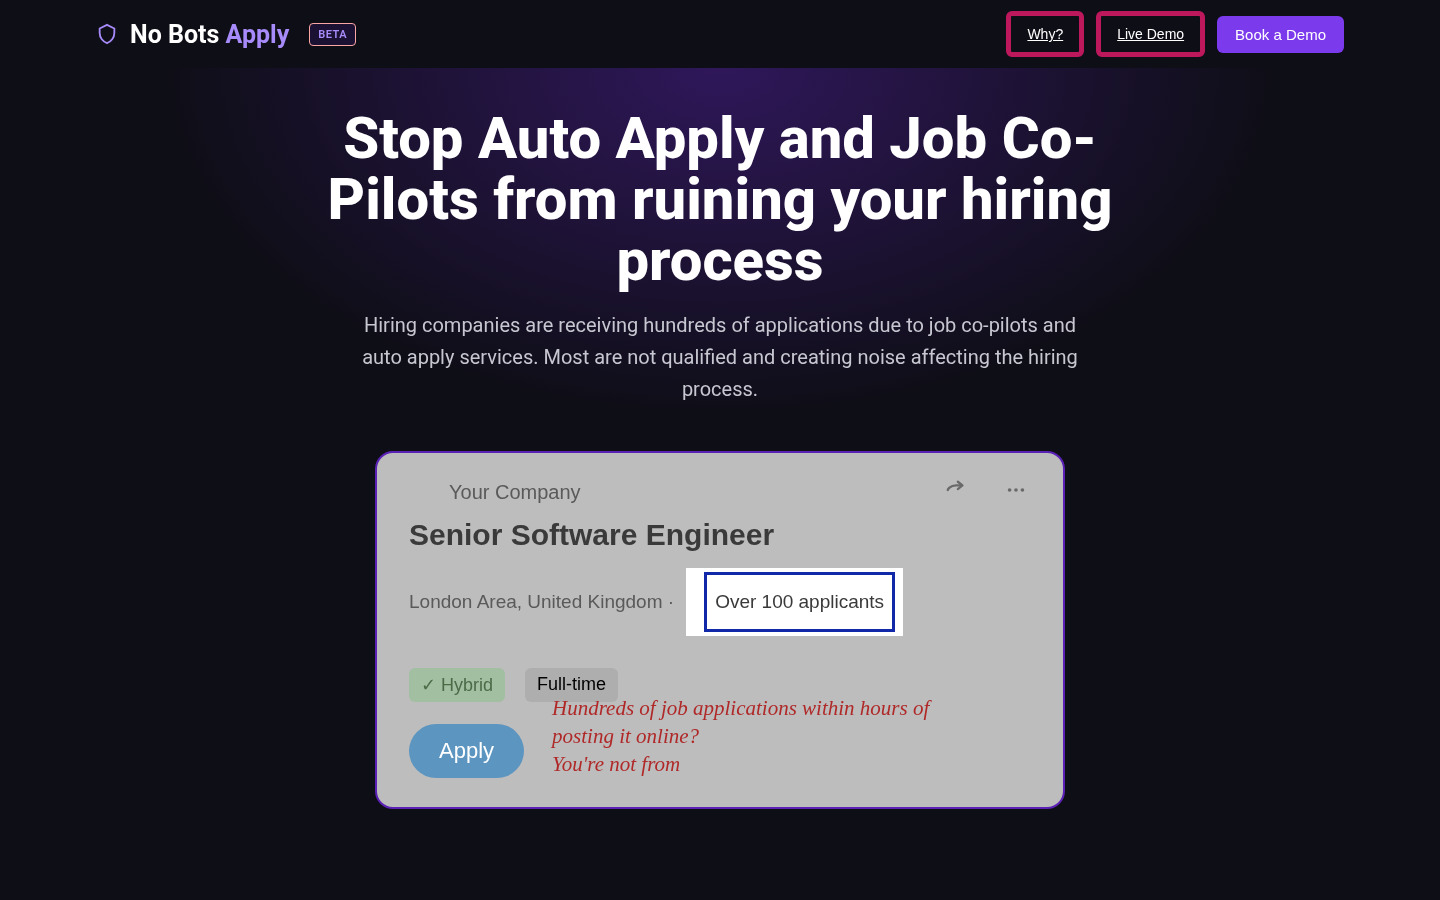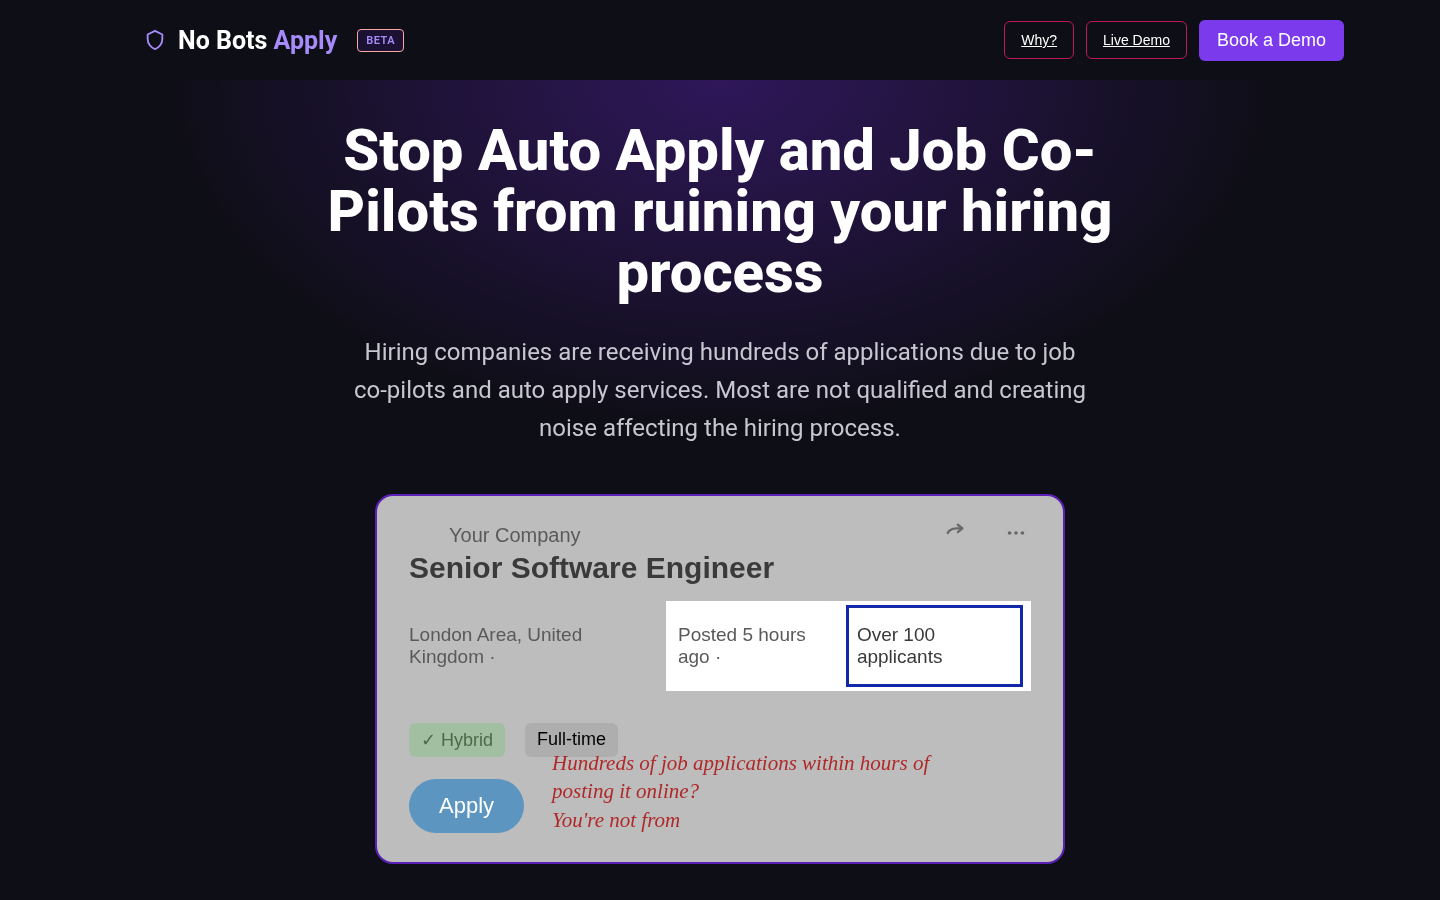--- a/index.html
+++ b/index.html
@@ -14,22 +14,21 @@
     width: 1440px;
     min-height: 900px;
   }
 
   
   .header {
     display: flex;
     align-items: center;
     justify-content: space-between;
     padding: 16px 96px;
-    height: 80px;
-    margin-left: 48px;
+    height: 68px;
   }
   .logo-group {
     display: flex;
     align-items: center;
     gap: 12px;
   }
   .logo-icon {
     width: 22px;
     height: 22px;
     color: #a78bfa;
@@ -53,57 +52,57 @@
     border-radius: 4px;
     margin-left: 8px;
   }
   .nav-actions {
     display: flex;
     gap: 12px;
     align-items: center;
   }
   .nav-link {
     background: #0e0e16;
-    border: 1px solid #be185d;
+    border: 5px solid #be185d;
     border-radius: 6px;
     color: #fff;
     text-decoration: underline;
     font-size: 14px;
     padding: 10px 16px;
     cursor: pointer;
   }
   .book-demo {
     background: #7c3aed;
     border: none;
     border-radius: 6px;
     color: #fff;
-    font-size: 18px;
+    font-size: 15px;
     padding: 10px 18px;
     cursor: pointer;
   }
 
   
   .hero {
     background: radial-gradient(ellipse 800px 500px at 50% 0%, rgba(109,40,217,0.35), transparent 70%);
     padding: 40px 0 70px 0;
     text-align: center;
   }
   .hero h1 {
     font-size: 58px;
     font-weight: 800;
     line-height: 1.05;
     max-width: 820px;
     margin: 0 auto;
     color: #fff;
   }
   .hero-sub {
-    font-size: 24px;
+    font-size: 20px;
     color: #c7c7d1;
     max-width: 740px;
-    margin: 30px auto 0 auto;
+    margin: 18px auto 0 auto;
     line-height: 1.6;
   }
 
   
   .job-card-wrap {
     width: 690px;
     margin: 46px auto 0 auto;
     border: 2px solid #5b21b6;
     border-radius: 18px;
     overflow: hidden;
@@ -126,21 +125,21 @@
   .company-name {
     color: #5a5a5a;
     font-size: 20px;
     font-weight: 500;
     margin-left: 40px;
   }
   .job-title {
     color: #3a3a3a;
     font-size: 30px;
     font-weight: 600;
-    margin-top: 4px;
+    margin-top: 14px;
   }
   .meta-row {
     margin-top: 16px;
     display: flex;
     align-items: center;
     gap: 8px;
   }
   .meta-text {
     color: #5a5a5a;
     font-size: 19px;
@@ -250,21 +249,20 @@
           <circle cx="5" cy="12" r="2"></circle>
             <circle cx="12" cy="12" r="2"></circle>
             <circle cx="19" cy="12" r="2"></circle>
         </svg>
       </div>
       <div class="company-name">Your Company</div>
       <div class="job-title">Senior Software Engineer</div>
       <div class="meta-row">
         <span class="meta-text">London Area, United Kingdom · </span>
         <span class="posted-pill">
-          <span>Posted 5 hours ago · </span>
           <span class="applicants-box">Over 100 applicants</span>
         </span>
       </div>
       <div class="badge-row">
         <span class="badge badge-hybrid">Hybrid</span>
         <span class="badge">Full-time</span>
       </div>
       <div class="bottom-row">
         <button class="apply-btn">Apply</button>
         <div class="callout">

